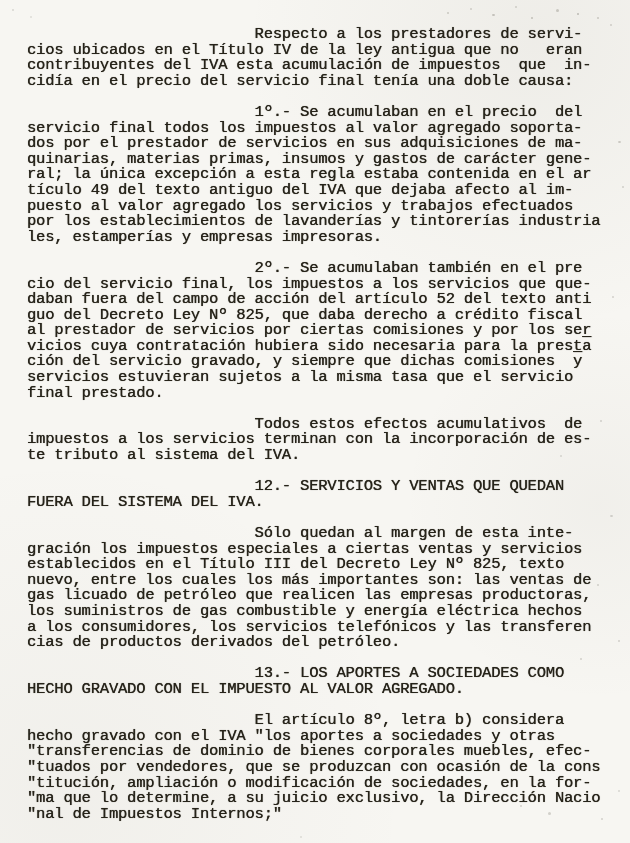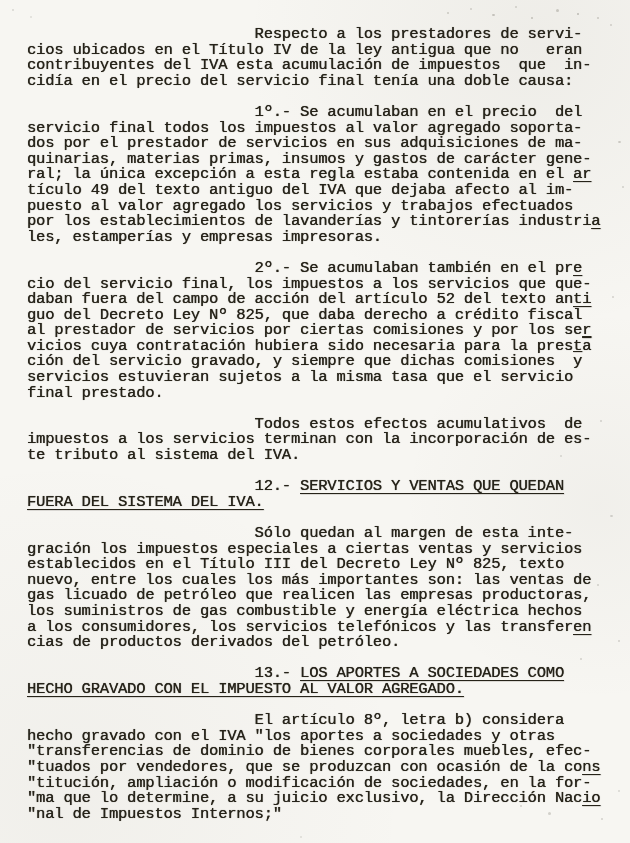--- a/index.html
+++ b/index.html
@@ -33,21 +33,20 @@
     top: 27px;
     font-size: 15.5px;
     line-height: 15.6px;
     white-space: pre;
     letter-spacing: -0.2px;
     text-shadow: 0 0 0.7px rgba(40, 36, 28, 0.85), 0.4px 0.4px 0.5px rgba(40,36,28,0.35);
   }
   .block + .block { margin-top: 15.6px; }
   .line { height: 15.6px; }
   .u {
-    text-decoration: underline;
     text-decoration-thickness: 1.4px;
     text-underline-offset: 2.5px;
   }
   .o {
     text-decoration: overline;
     text-decoration-thickness: 1.4px;
   }
   .speck {
     position: absolute;
     background: #7d7a70;

